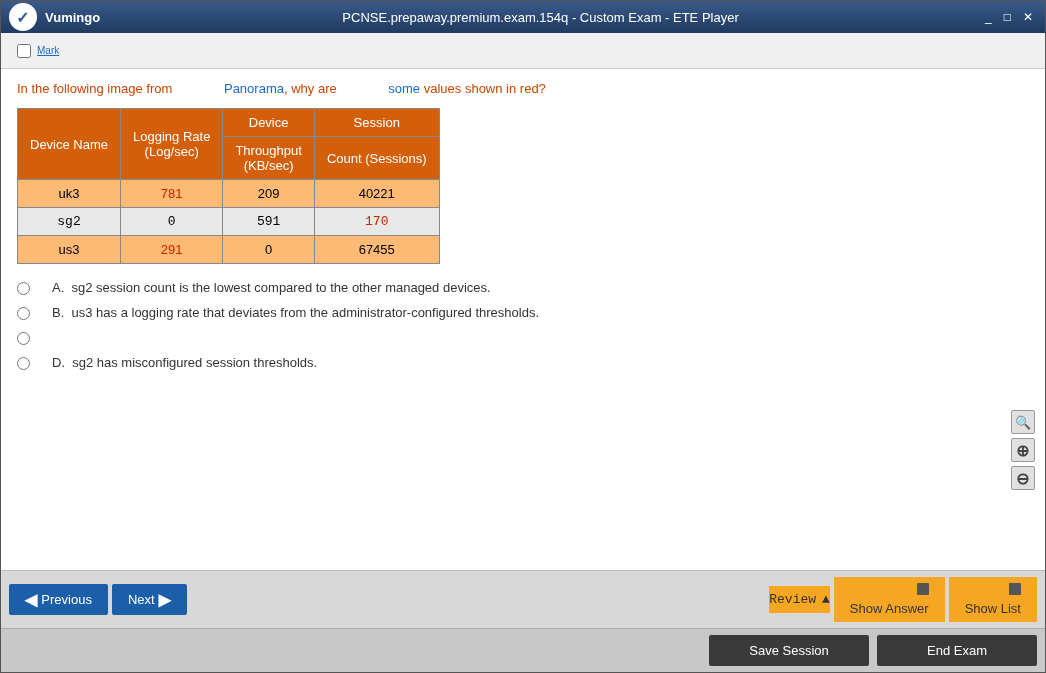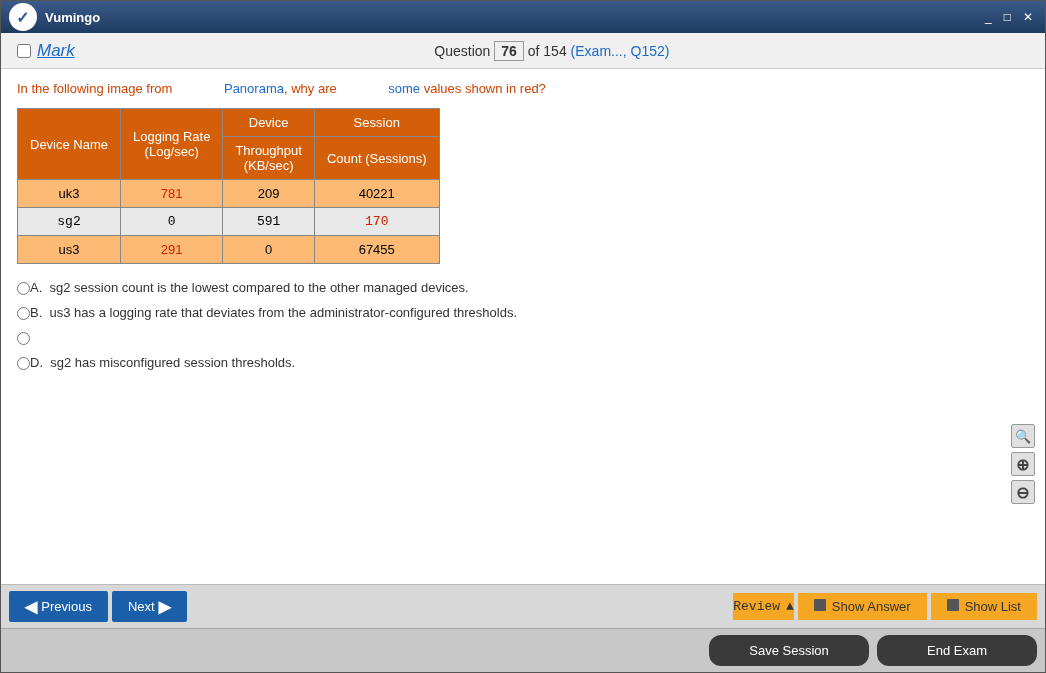--- a/index.html
+++ b/index.html
@@ -14,88 +14,83 @@
     .logo-v { color: #2a5a9a; font-weight: bold; font-size: 16px; }
     .logo-text { color: #fff; font-size: 13px; font-weight: bold; }
     .title-text { color: #fff; font-size: 13px; flex: 1; text-align: center; }
     .window-controls { display: flex; gap: 4px; }
     .wc-btn { color: #fff; font-size: 12px; cursor: pointer; padding: 0 4px; background: none; border: none; }
 
     
     .toolbar { background: #f0f0f0; border-bottom: 1px solid #ccc; height: 36px; display: flex; align-items: center; padding: 0 16px; flex-shrink: 0; }
     .mark-checkbox { display: flex; align-items: center; gap: 6px; }
     .mark-checkbox input { width: 14px; height: 14px; }
-    .mark-label { color: #1a6acf; text-decoration: underline; font-size: 17px; cursor: pointer; font-style: italic; }
+    .mark-label { color: #1a6acf; text-decoration: underline; font-size: 10px; cursor: pointer; }
     .question-info { flex: 1; text-align: center; font-size: 14px; color: #333; }
     .question-num { display: inline-block; border: 1px solid #999; padding: 1px 6px; font-weight: bold; }
     .exam-ref { color: #1a6acf; }
 
     
     .content { flex: 1; overflow-y: auto; padding: 12px 16px; background: #fff; }
     .question-text { color: #cc4400; font-size: 13px; margin-bottom: 12px; }
     .question-text span.blue { color: #1a6acf; margin-left: 48px; }
 
     
     .data-table { border-collapse: collapse; margin-bottom: 16px; }
     .data-table td, .data-table th { border: 1px solid #888; padding: 6px 12px; text-align: center; font-size: 13px; }
     .th-orange { background: #d45f0a; color: #fff; font-weight: normal; }
     .td-left { text-align: left; padding-left: 10px; }
     .td-red { color: #cc2200; }
     .row-even { background: #e8e8e8; font-family: Liberation Mono, monospace; }
     .row-odd { background: #fdba74; }
 
     
     .options { display: flex; flex-direction: column; gap: 10px; margin-top: 8px; }
-    .option { display: flex; align-items: flex-start; gap: 0; font-size: 13px; color: #333; }
+    .option { display: flex; align-items: flex-start; gap: 22px; font-size: 13px; color: #333; }
     .option input[type="radio"] { margin-top: 2px; }
     .zoom-btn { width: 24px; height: 24px; background: #e8e8e8; border: 1px solid #aaa; display: flex; align-items: center; justify-content: center; cursor: pointer; font-size: 14px; color: #444; border-radius: 2px; }
 
     
     .bottom-bar { background: #d8d8d8; border-top: 1px solid #bbb; padding: 6px 8px; display: flex; align-items: center; gap: 4px; flex-shrink: 0; }
     .btn-nav { background: #1a5fa8; color: #fff; border: none; padding: 6px 16px; font-size: 13px; cursor: pointer; display: flex; align-items: center; gap: 4px; border-radius: 2px; }
     .btn-nav .arrow { font-size: 16px; font-weight: bold; }
     .spacer { flex: 1; }
     .btn-review { background: #f5a623; color: #333; border: none; padding: 6px 0; font-size: 13px; cursor: pointer; display: flex; align-items: flex-end; gap: 6px; font-family: Liberation Mono, monospace; }
-    .btn-show { background: #f5a623; color: #333; border: none; padding: 6px 16px; font-size: 13px; cursor: pointer; display: flex; align-items: flex-start; gap: 6px; }
+    .btn-show { background: #f5a623; color: #333; border: none; padding: 6px 16px; font-size: 13px; cursor: pointer; display: flex; align-items: flex-end; gap: 6px; flex-direction: column; }
 
     
     .action-bar { background: #c8c8c8; border-top: 1px solid #aaa; padding: 6px 8px; display: flex; align-items: center; justify-content: flex-end; gap: 8px; flex-shrink: 0; }
-    .btn-action { background: #3a3a3a; color: #fff; border: none; padding: 8px 24px; font-size: 13px; cursor: pointer; border-radius: 12px; min-width: 160px; }
+    .btn-action { background: #3a3a3a; color: #fff; border: none; padding: 8px 24px; font-size: 13px; cursor: pointer; border-radius: 2px; min-width: 160px; }
 
     .content-wrapper { flex: 1; position: relative; overflow: hidden; display: flex; flex-direction: column; }
   </style>
 </head>
 <body>
 
 <div class="window">
 
   <div class="title-bar">
     <div class="title-bar-left">
       <div class="logo">
         <span class="logo-v">✓</span>
       </div>
       <span class="logo-text">Vumingo</span>
     </div>
+    <span class="title-text">PCNSE.prepaway.premium.exam.154q - Custom Exam - ETE Player</span>
     <div class="window-controls">
       <button class="wc-btn">_</button>
       <button class="wc-btn">□</button>
       <button class="wc-btn">✕</button>
     </div>
   </div>
 
   <div class="toolbar">
     <div class="mark-checkbox">
       <input type="checkbox" style="">
       <span class="mark-label">Mark</span>
-    </div>
-    <div class="question-info">
-      <span>Question</span>
-      <span class="question-num">76</span>
-      <span>of 154</span>
-      <span class="exam-ref">(Exam..., Q152)</span>
     </div>
   </div>
 
   <div class="content-wrapper">
     <div class="content">
 
       <div class="question-text">
         In the following image from <span class="blue">Panorama</span>, why are <span class="blue">some</span> values shown in red?
       </div>
 

